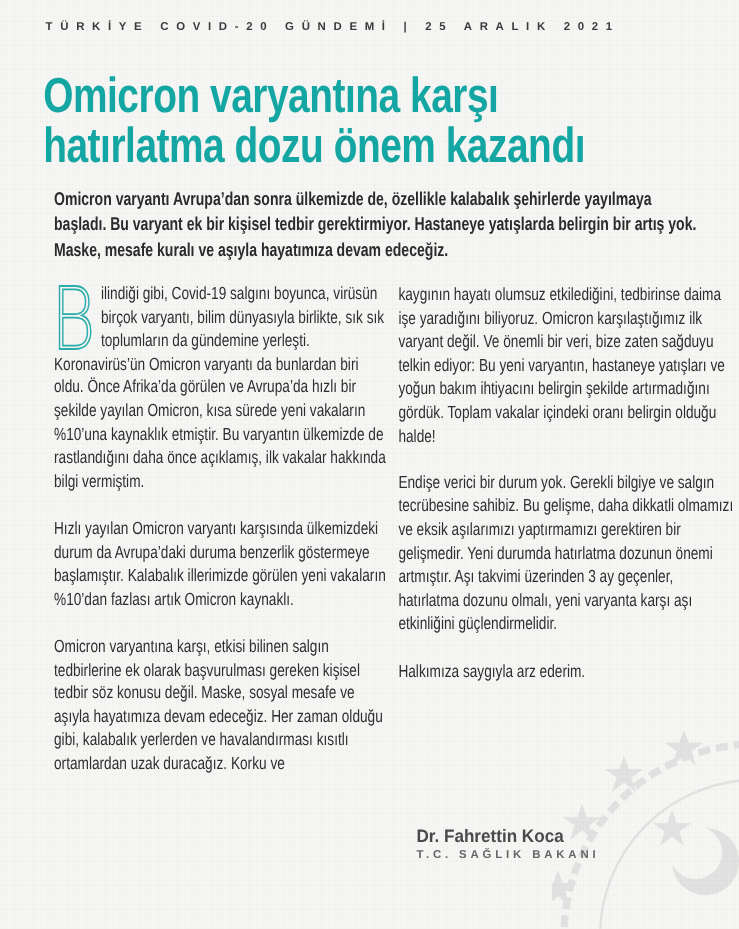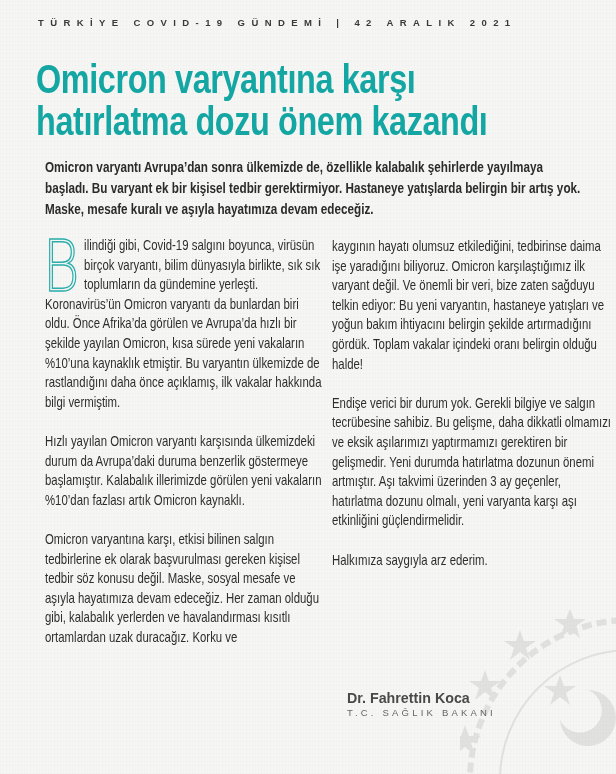--- a/index.html
+++ b/index.html
@@ -45,31 +45,31 @@
     color: transparent; -webkit-text-stroke: 1.5px #14a6a3;
   }
   .signature {
     position: absolute; left: 331px; top: 689px; margin-left: 16px;
   }
   .sig-name {
     font-size: 15px; font-weight: bold; color: #4a4a4a; white-space: nowrap;
     transform: scaleX(0.95); transform-origin: left top;
   }
   .sig-title {
-    font-size: 9.5px; letter-spacing: 3.2px; color: #666; white-space: nowrap; margin-top: 1px;
+    font-size: 9.5px; letter-spacing: 3.2px; color: #666; white-space: nowrap; margin-top: 1px; font-weight: bold;
   }
   .emblem {
     position: absolute; left: 460px; top: 610px; width: 340px; height: 340px;
     pointer-events: none; opacity: 0.22;
   }
 </style>
 </head>
 <body>
 
-<div class="header">TÜRKİYE COVID-19 GÜNDEMİ | 42 ARALIK 2021</div>
+<div class="header">TÜRKİYE COVID-20 GÜNDEMİ | 25 ARALIK 2021</div>
 
 <div class="title">
   <div>Omicron varyantına karşı</div>
   <div>hatırlatma dozu önem kazandı</div>
 </div>
 
 <div class="lead">Omicron varyantı Avrupa’dan sonra ülkemizde de, özellikle kalabalık şehirlerde yayılmaya başladı. Bu varyant ek bir kişisel tedbir gerektirmiyor. Hastaneye yatışlarda belirgin bir artış yok. Maske, mesafe kuralı ve aşıyla hayatımıza devam edeceğiz.</div>
 
 <div class="col left">
   <p>

